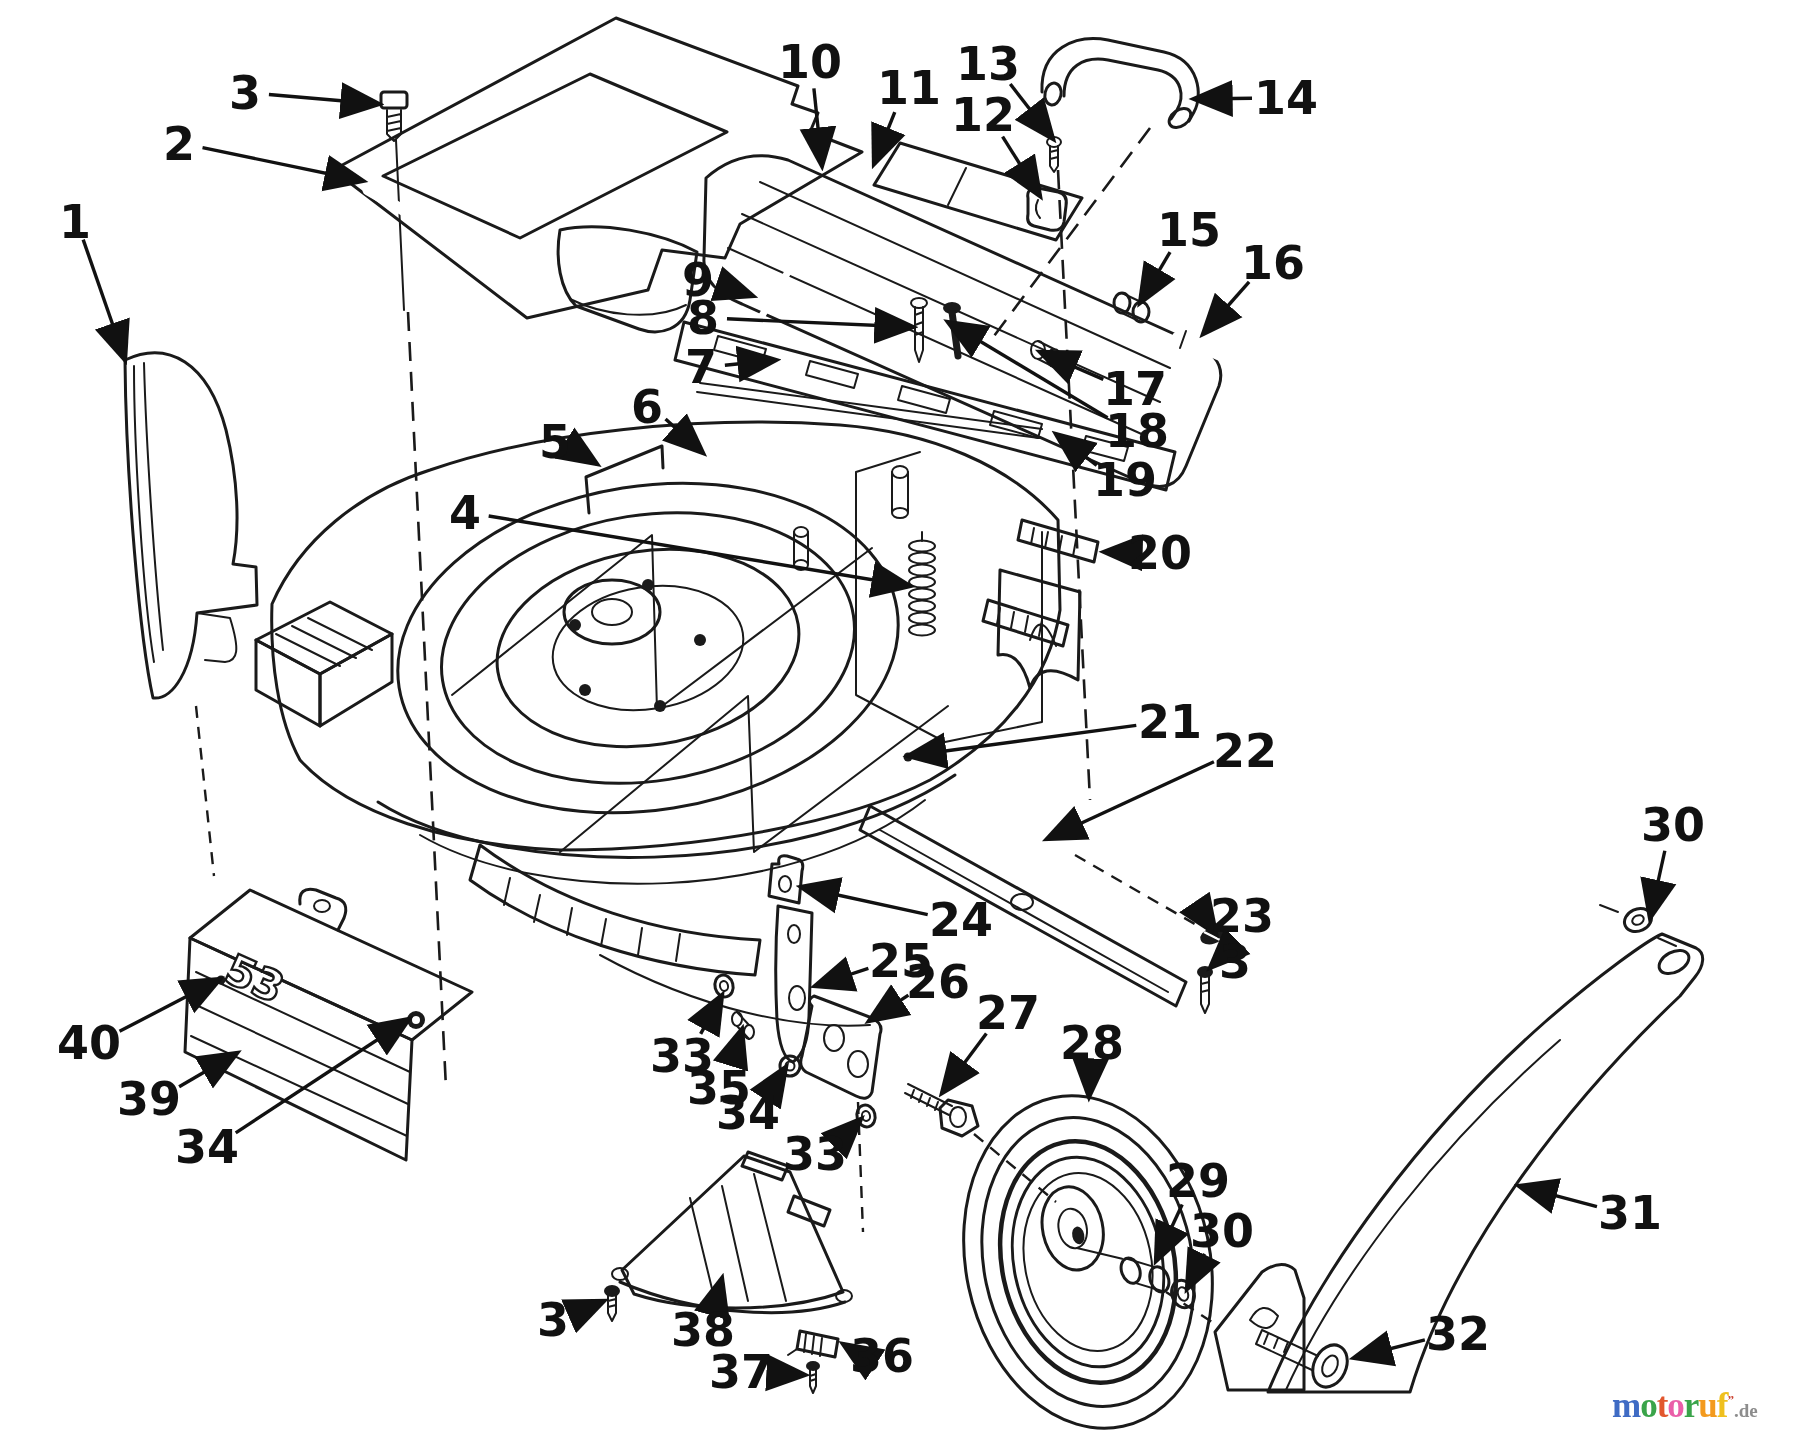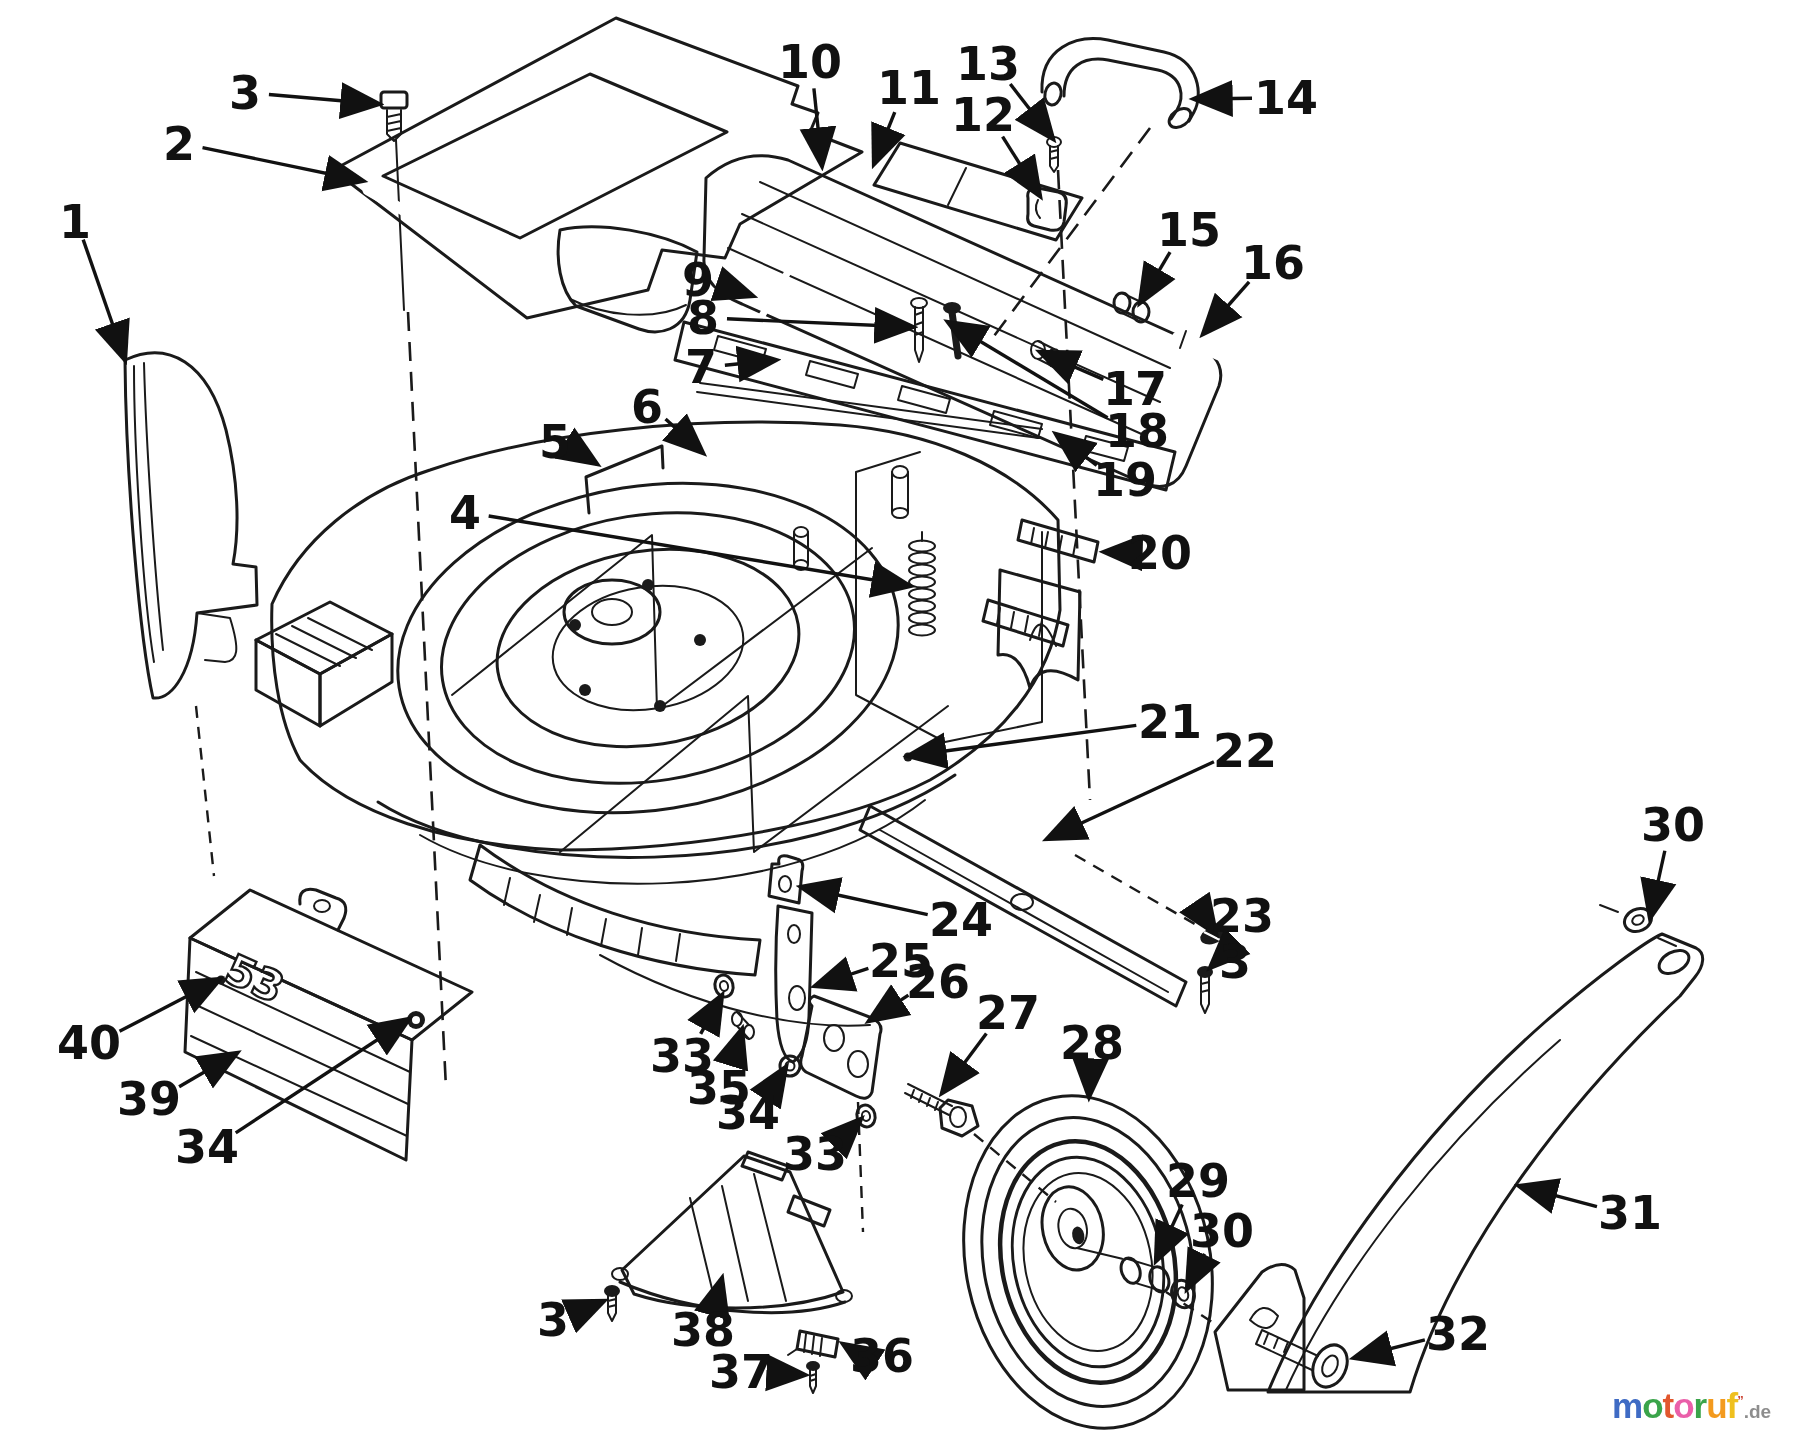--- a/index.html
+++ b/index.html
@@ -10,21 +10,21 @@
   .ln{stroke:#1a1a1a;stroke-width:3;fill:none;stroke-linecap:round;stroke-linejoin:round;}
   .ln2{stroke:#1a1a1a;stroke-width:2;fill:none;stroke-linecap:round;stroke-linejoin:round;}
   .lnth{stroke:#1a1a1a;stroke-width:4.5;fill:none;stroke-linecap:round;stroke-linejoin:round;}
   .fillw{fill:#ffffff;}
   .filld{fill:#1a1a1a;}
   .dash{stroke:#1a1a1a;stroke-width:2.6;fill:none;stroke-dasharray:19 11;}
   .dashs{stroke:#1a1a1a;stroke-width:2.4;fill:none;stroke-dasharray:12 9;}
   .callout-text{font-family:"DejaVu Sans","Liberation Sans",sans-serif;
        font-weight:bold;font-size:46px;fill:#111;}
   #watermark{position:absolute;left:1612px;top:1386px;width:185px;height:44px;
-       font-family:Liberation Sans, sans-serif;font-weight:bold;
+       font-family:Liberation Serif, serif;font-weight:bold;
        font-size:35px;letter-spacing:-1px;white-space:nowrap;}
   #watermark .suffix{font-size:19px;font-weight:bold;letter-spacing:0;}
   #watermark .tick{font-size:13px;color:#cc4433;vertical-align:super;letter-spacing:0;}
 </style>
 </head>
 <body>
 
 <div id="stage">
 <svg id="art" viewBox="0 0 1800 1435" width="1800" height="1435">
   <defs>

